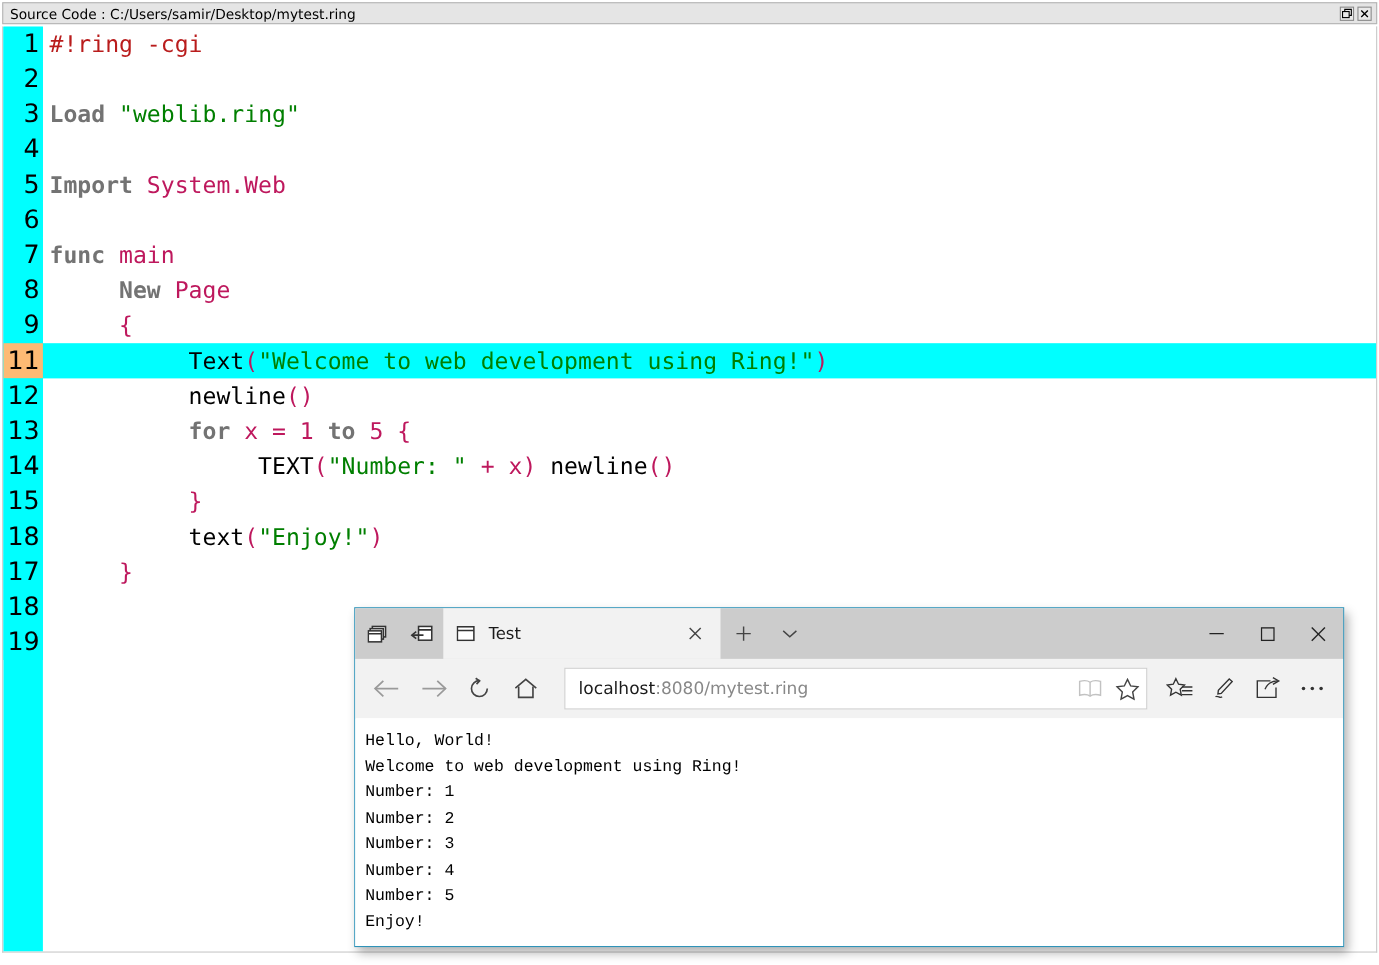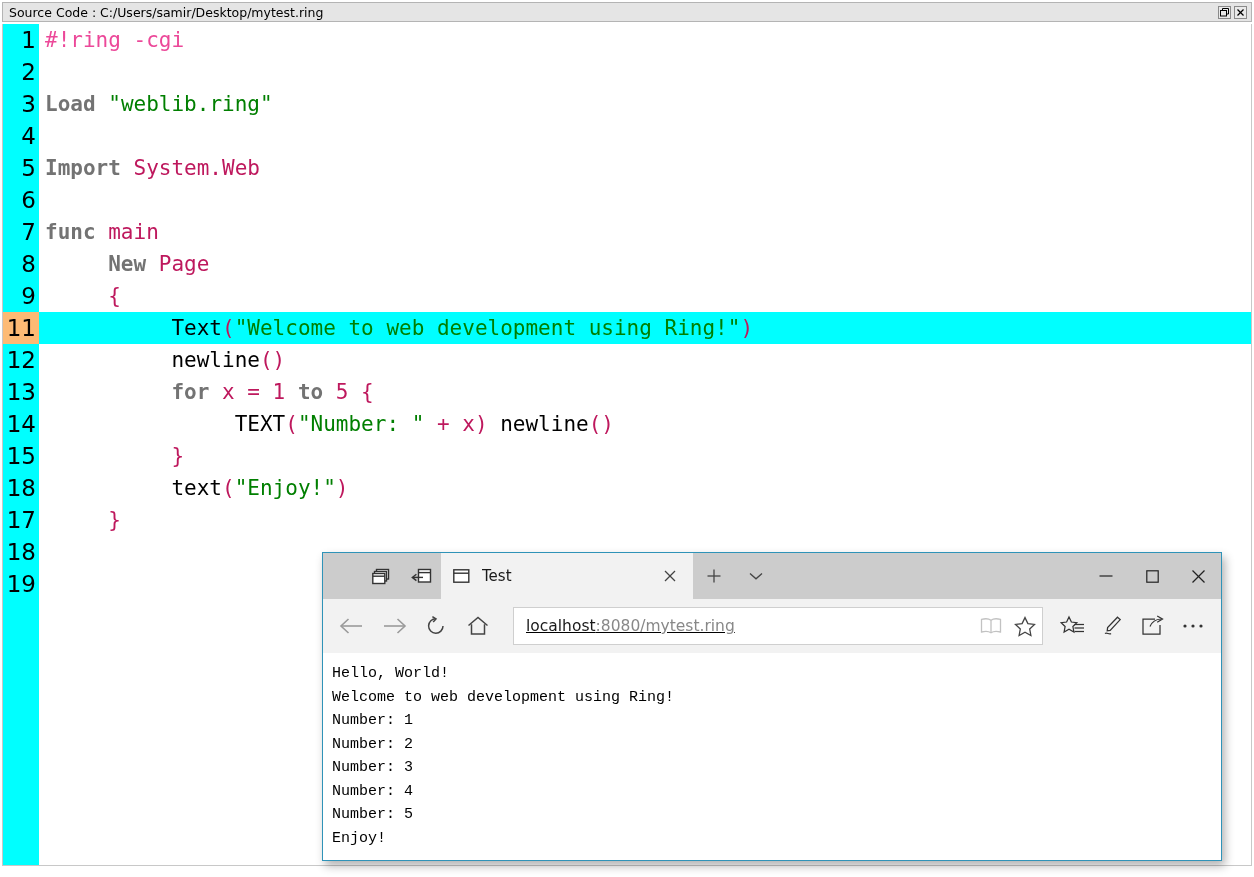--- a/index.html
+++ b/index.html
@@ -107,21 +107,21 @@
     line-height: 32px;
   }
   .lt {
     padding-left: 6px;
     font-family: "DejaVu Sans Mono", monospace;
     font-size: 21px;
     line-height: 32px;
     white-space: pre;
     color: #000000;
   }
-  .tok-comment { color: #ec4899; }
+  .tok-comment { color: #b91c1c; }
   .tok-keyword { color: #737373; font-weight: bold; }
   .tok-string  { color: #007f00; }
   .tok-plain   { color: #be185d; }
 
   
   #browser-window {
     position: absolute;
     left: 322px;
     top: 552px;
     width: 900px;
@@ -130,21 +130,20 @@
     border: 1px solid #2f93b8;
     box-sizing: border-box;
     box-shadow: 3px 5px 9px rgba(0,0,0,0.30);
   }
   #browser-tabstrip {
     height: 46px;
     background: #cccccc;
     display: flex;
     align-items: stretch;
     position: relative;
-    padding-left: 38px;
   }
   .tabstrip-icon-btn {
     width: 40px;
     display: flex;
     align-items: center;
     justify-content: center;
   }
   #browser-tab {
     width: 252px;
     background: #f2f2f2;
@@ -199,21 +198,20 @@
   #address-bar {
     flex: 1;
     height: 38px;
     margin: 0 10px 0 14px;
     background: #ffffff;
     border: 1px solid #cfcfcf;
     display: flex;
     align-items: center;
     box-sizing: border-box;
     min-width: 0;
-    text-decoration: underline;
   }
   #url-text {
     flex: 1;
     padding-left: 12px;
     font-size: 15.5px;
     font-family: "DejaVu Sans", sans-serif;
     white-space: nowrap;
     overflow: hidden;
     color: #888888;
   }

